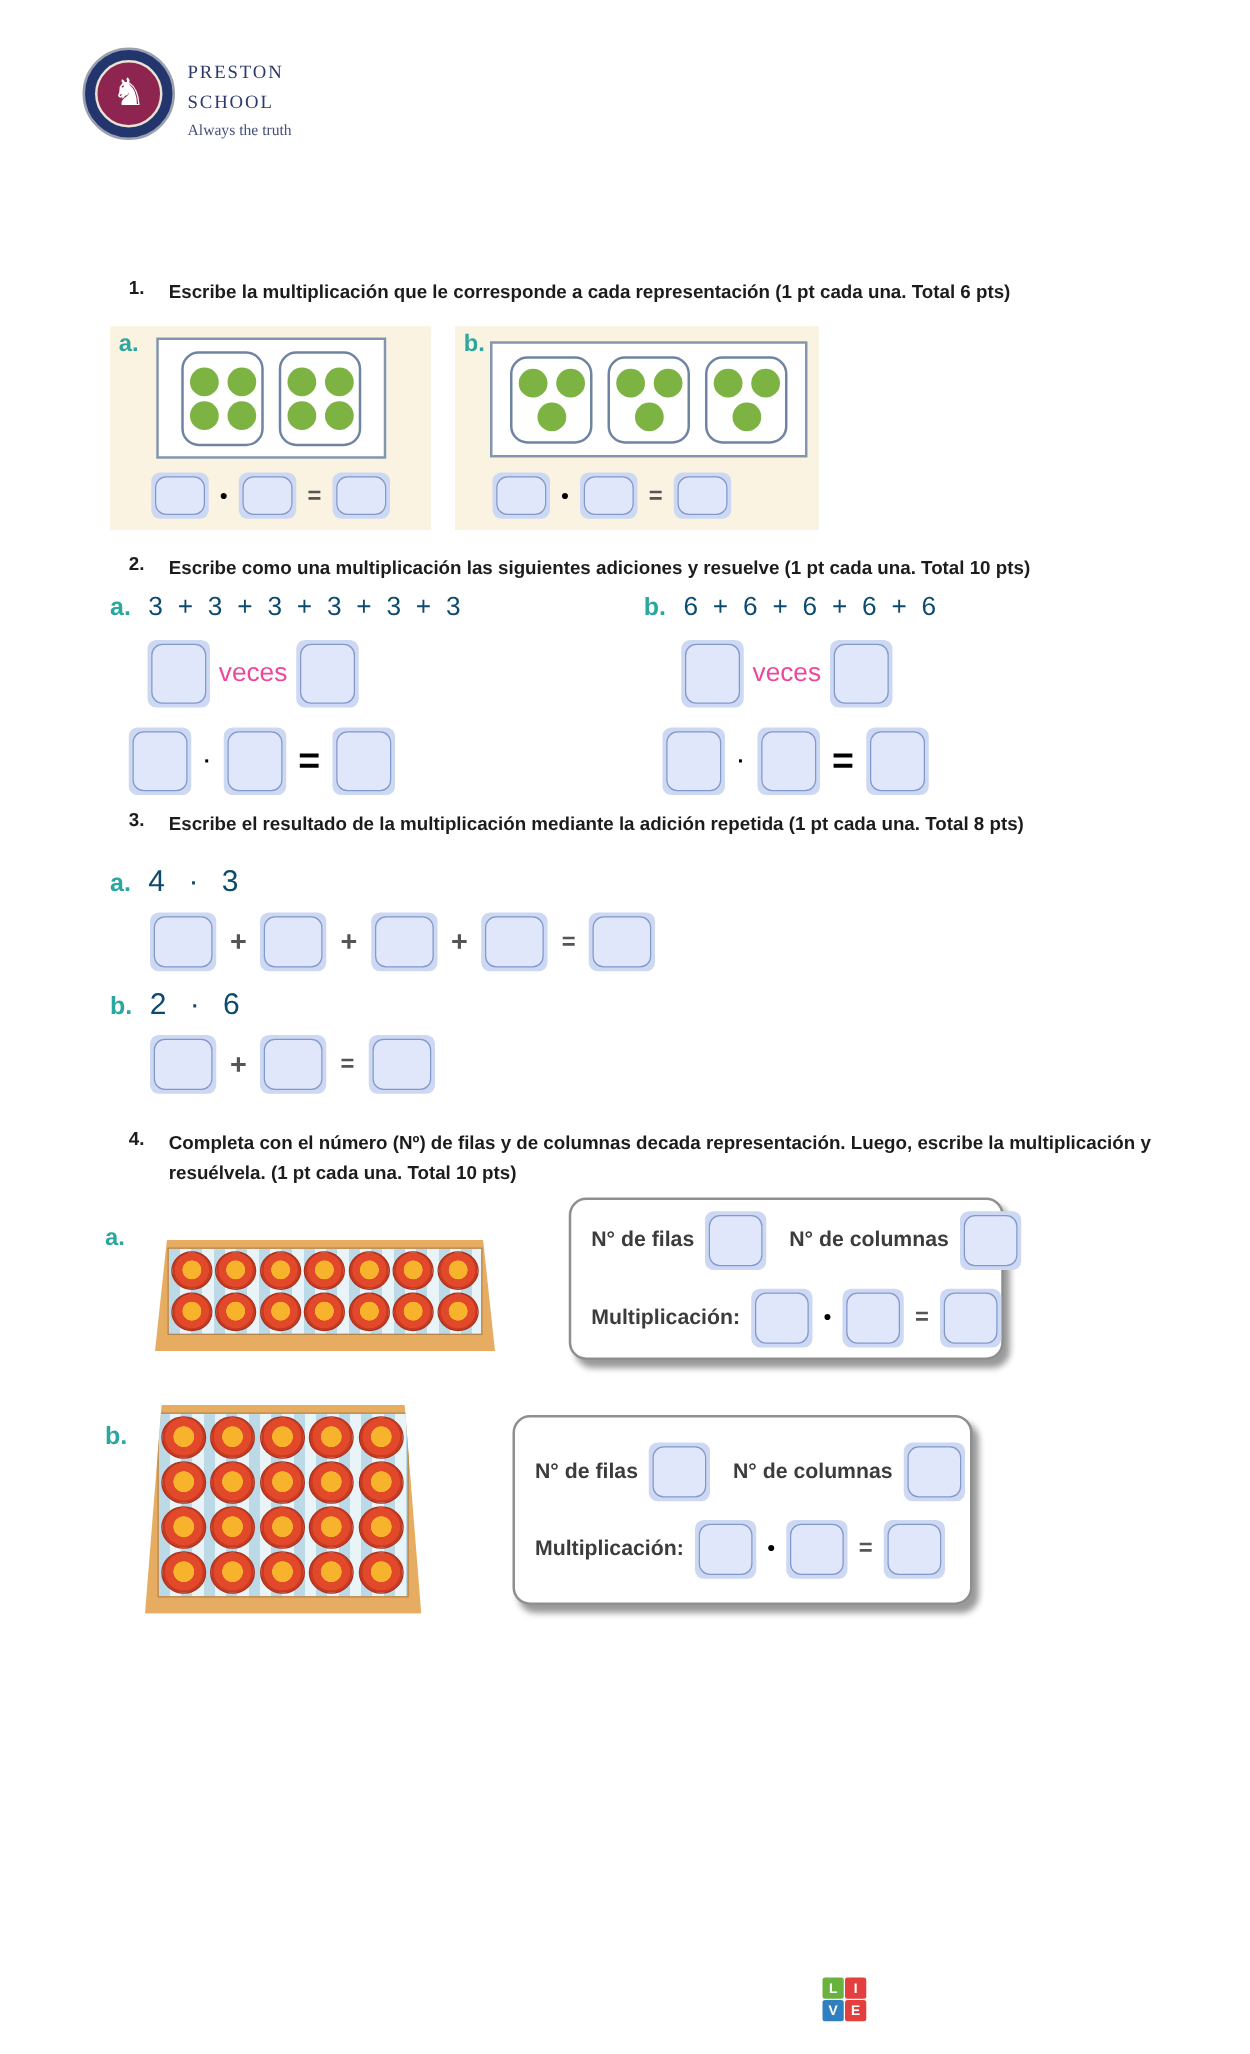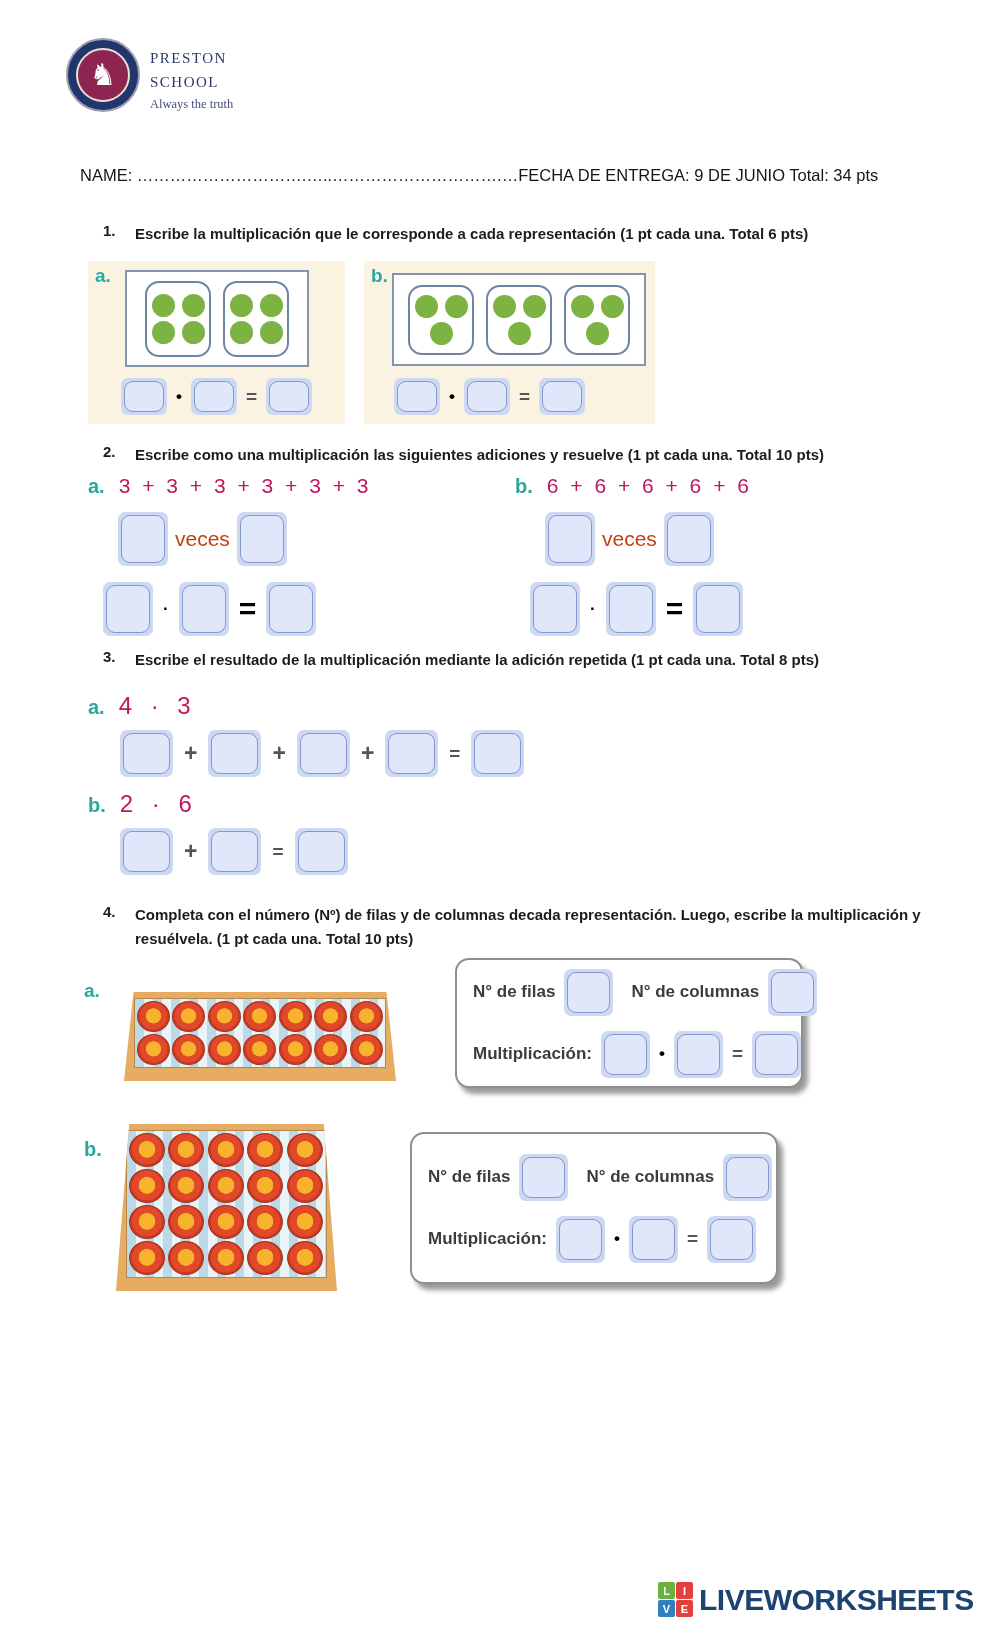--- a/index.html
+++ b/index.html
@@ -60,24 +60,24 @@
 
   .op-dot  { font-size:17px; font-weight:700; color:#000; }
   .op-eq   { font-size:19px; font-weight:700; color:#555; }
   .op-eq-bold { font-size:30px; font-weight:900; color:#000; }
   .op-plus { font-size:23px; font-weight:600; color:#555; }
 
   
   .part-block { position:absolute; }
   .expr-line { display:flex; align-items:baseline; gap:14px; }
   .expr-label { font-size:20px; }
-  .hand-expr { font-size:21px; color:#be185d; letter-spacing:3px; font-weight:500; }
+  .hand-expr { font-size:21px; color:#0c4a6e; letter-spacing:3px; font-weight:500; }
   .hand-expr.big { font-size:24px; letter-spacing:6px; }
   .veces-row { display:flex; align-items:center; gap:7px; margin-top:14px; margin-left:30px; }
-  .veces-text { font-size:21px; color:#c2410c; }
+  .veces-text { font-size:21px; color:#ec4899; }
   .mult-row2 { display:flex; align-items:center; gap:10px; margin-top:16px; margin-left:15px; }
   .addend-row { display:flex; align-items:center; gap:11px; margin-top:10px; margin-left:32px; }
 
   
   .tray { padding:6px 10px 13px 10px; }
   .tray-a { left:124px; top:992px; width:272px; background:#e6ad62;
             clip-path:polygon(3.5% 0, 96.5% 0, 100% 100%, 0 100%); }
   .tray-b { left:116px; top:1124px; width:221px; background:#e6ad62;
             clip-path:polygon(6% 0, 94% 0, 100% 100%, 0 100%); }
   .tray-inner { background:repeating-linear-gradient(90deg,#bcd9e8 0 9px,#e9f4f9 9px 18px);
@@ -116,21 +116,20 @@
     <div class="crest-inner">
       <span class="crest-lion">♞</span>
     </div>
   </div>
   <div class="abs school-text">
     <div class="school-name">PRESTON</div>
     <div class="school-name">SCHOOL</div>
     <div class="school-motto">Always the truth</div>
   </div>
 
-  <div class="abs name-line"><span>NAME:</span> <span>………………………….…..………………………….…</span><span>FECHA DE ENTREGA: 9 DE JUNIO</span> <span>Total: 34 pts</span></div>
 
   <div class="abs q-head qh1">
     <span class="q-num">1.</span>
     <span class="q-text">Escribe la multiplicación que le corresponde a cada representación (1 pt cada una. Total 6 pts)</span>
   </div>
 
   <div class="abs panel panel-a">
     <span class="part-label teal">a.</span>
     <div class="dot-board board-a">
         <div class="dot-card">
@@ -350,16 +349,15 @@
     </div>
   </div>
 
   <div class="abs footer">
     <span class="tiles">
         <span class="tile" style="background: rgb(106, 178, 62);">L</span>
         <span class="tile" style="background: rgb(228, 63, 63);">I</span>
         <span class="tile" style="background: rgb(47, 127, 193);">V</span>
         <span class="tile" style="background: rgb(228, 63, 63);">E</span>
       </span>
-    <span class="brand">LIVEWORKSHEETS</span>
   </div>
 
 </div>
 
 </body></html>

